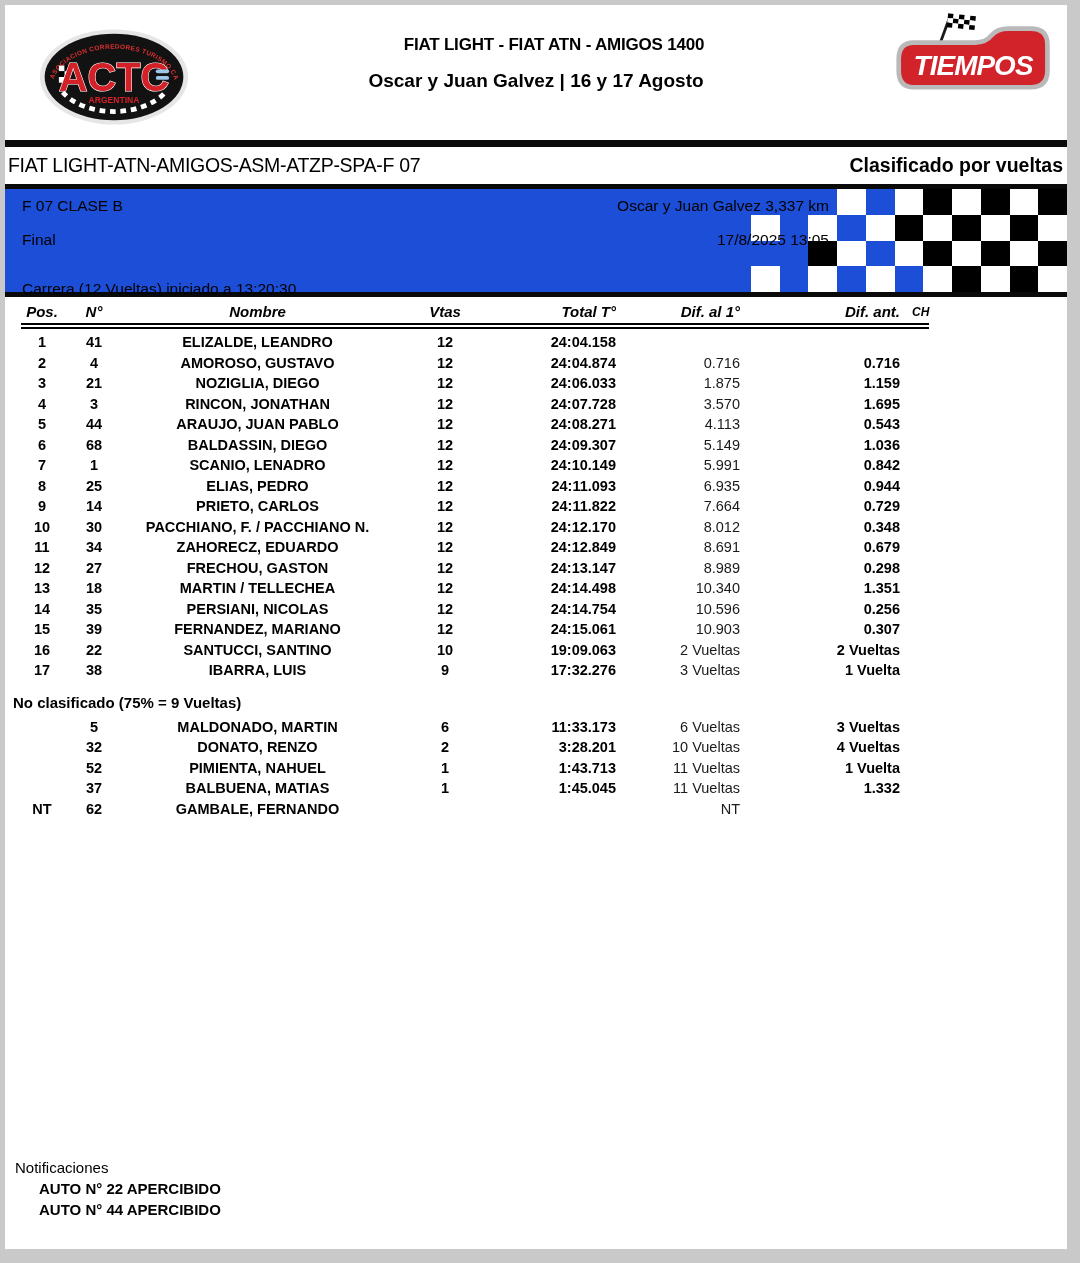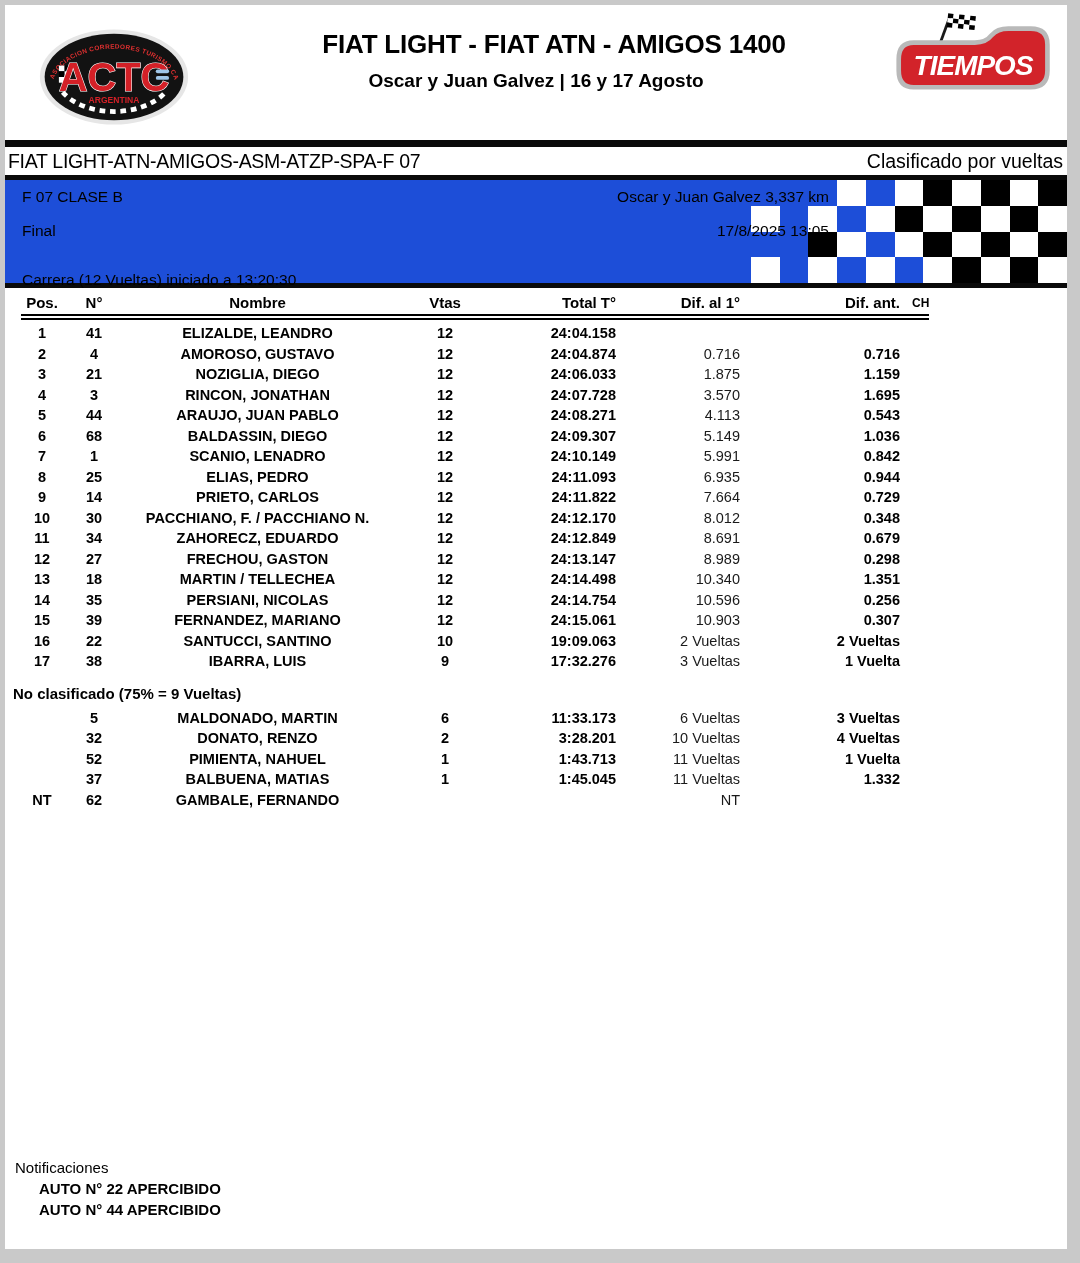--- a/index.html
+++ b/index.html
@@ -18,37 +18,37 @@
   .page {
     position:relative;
     width:100%; height:100%;
     background:#fff;
     overflow:hidden;
   }
 
   
   .doc-header { position:relative; height:135px; }
   .titles { text-align:center; padding-top:27px; }
-  .t1,.t2 { font-size:26px; font-weight:700; line-height:25px; letter-spacing:-0.2px;padding-left:36px; }
+  .t1,.t2 { font-size:17px; font-weight:700; line-height:25px; letter-spacing:-0.2px;padding-left:36px; }
   .t3 { margin-top:13px; font-size:19px; font-weight:700; }
 
   .actc-logo { position:absolute; left:33px; top:21px; width:152px; height:102px; }
   .tiempos-logo { position:absolute; right:14px; top:6px; width:158px; height:80px; }
 
   
   .bar7 { height:7px; background:#0a0a0a; }
   .bar5 { height:5px; background:#0a0a0a; }
 
   
   .band-title {
     display:flex; justify-content:space-between; align-items:center;
-    height:28px; padding:0 4px 0 3px; font-size:19.5px;gap:44px;
+    height:37px; padding:0 4px 0 3px; font-size:19.5px;gap:44px;
   }
   .band-title .left { font-weight:400; letter-spacing:-0.3px; }
-  .band-title .right { font-weight:400; }
+  .band-title .right { font-weight:700; }
 
   
   .info-band { position:relative; height:103px; background:#1d4ed8; font-size:15.5px; }
   .info-band .txt { position:absolute; z-index:2; white-space:nowrap; }
   .il1 { left:17px; top:8px; }
   .il2 { left:17px; top:42px; }
   .il3 { left:17px; top:91px; }
   .ir1 { right:238px; top:8px; text-align:right; }
   .ir2 { right:238px; top:42px; text-align:center; }
   .checker {
@@ -60,21 +60,21 @@
   }
   .sq-w { background:#fff; } .sq-b { background:#000; } .sq-g { background:transparent; }
 
   
   .results { padding-top:4px; }
   .grid {
     display:grid;
     grid-template-columns:42px 62px 265px 110px 116px 124px 160px 1fr;
     padding-left:16px;
   }
-  .thead { height:22px; line-height:22px; font-size:15px; font-weight:700; }
+  .thead { height:22px; line-height:22px; font-size:15px; font-weight:700;font-style:italic; }
   .thead .c { text-align:center; }
   .thead .total,.thead .dif1,.thead .difant { text-align:right; }
   .thead .ch { font-size:12px; text-align:left; padding-left:12px; font-weight:700; }
   .rule-thin  { height:1.5px; background:#000; width:908px; margin:0 0 2px 16px; }
   .rule-thick { height:2.5px; background:#000; width:908px; margin-left:16px; }
   #rows { margin-top:3px; }
   .trow { height:20.5px; line-height:20.5px; font-size:14.5px; font-weight:700; }
   .trow .pos,.trow .num,.trow .name,.trow .laps { text-align:center; }
   .trow .total,.trow .dif1,.trow .difant { text-align:right; }
   .trow .dif1 { font-weight:400; color:#1a1a1a; }

